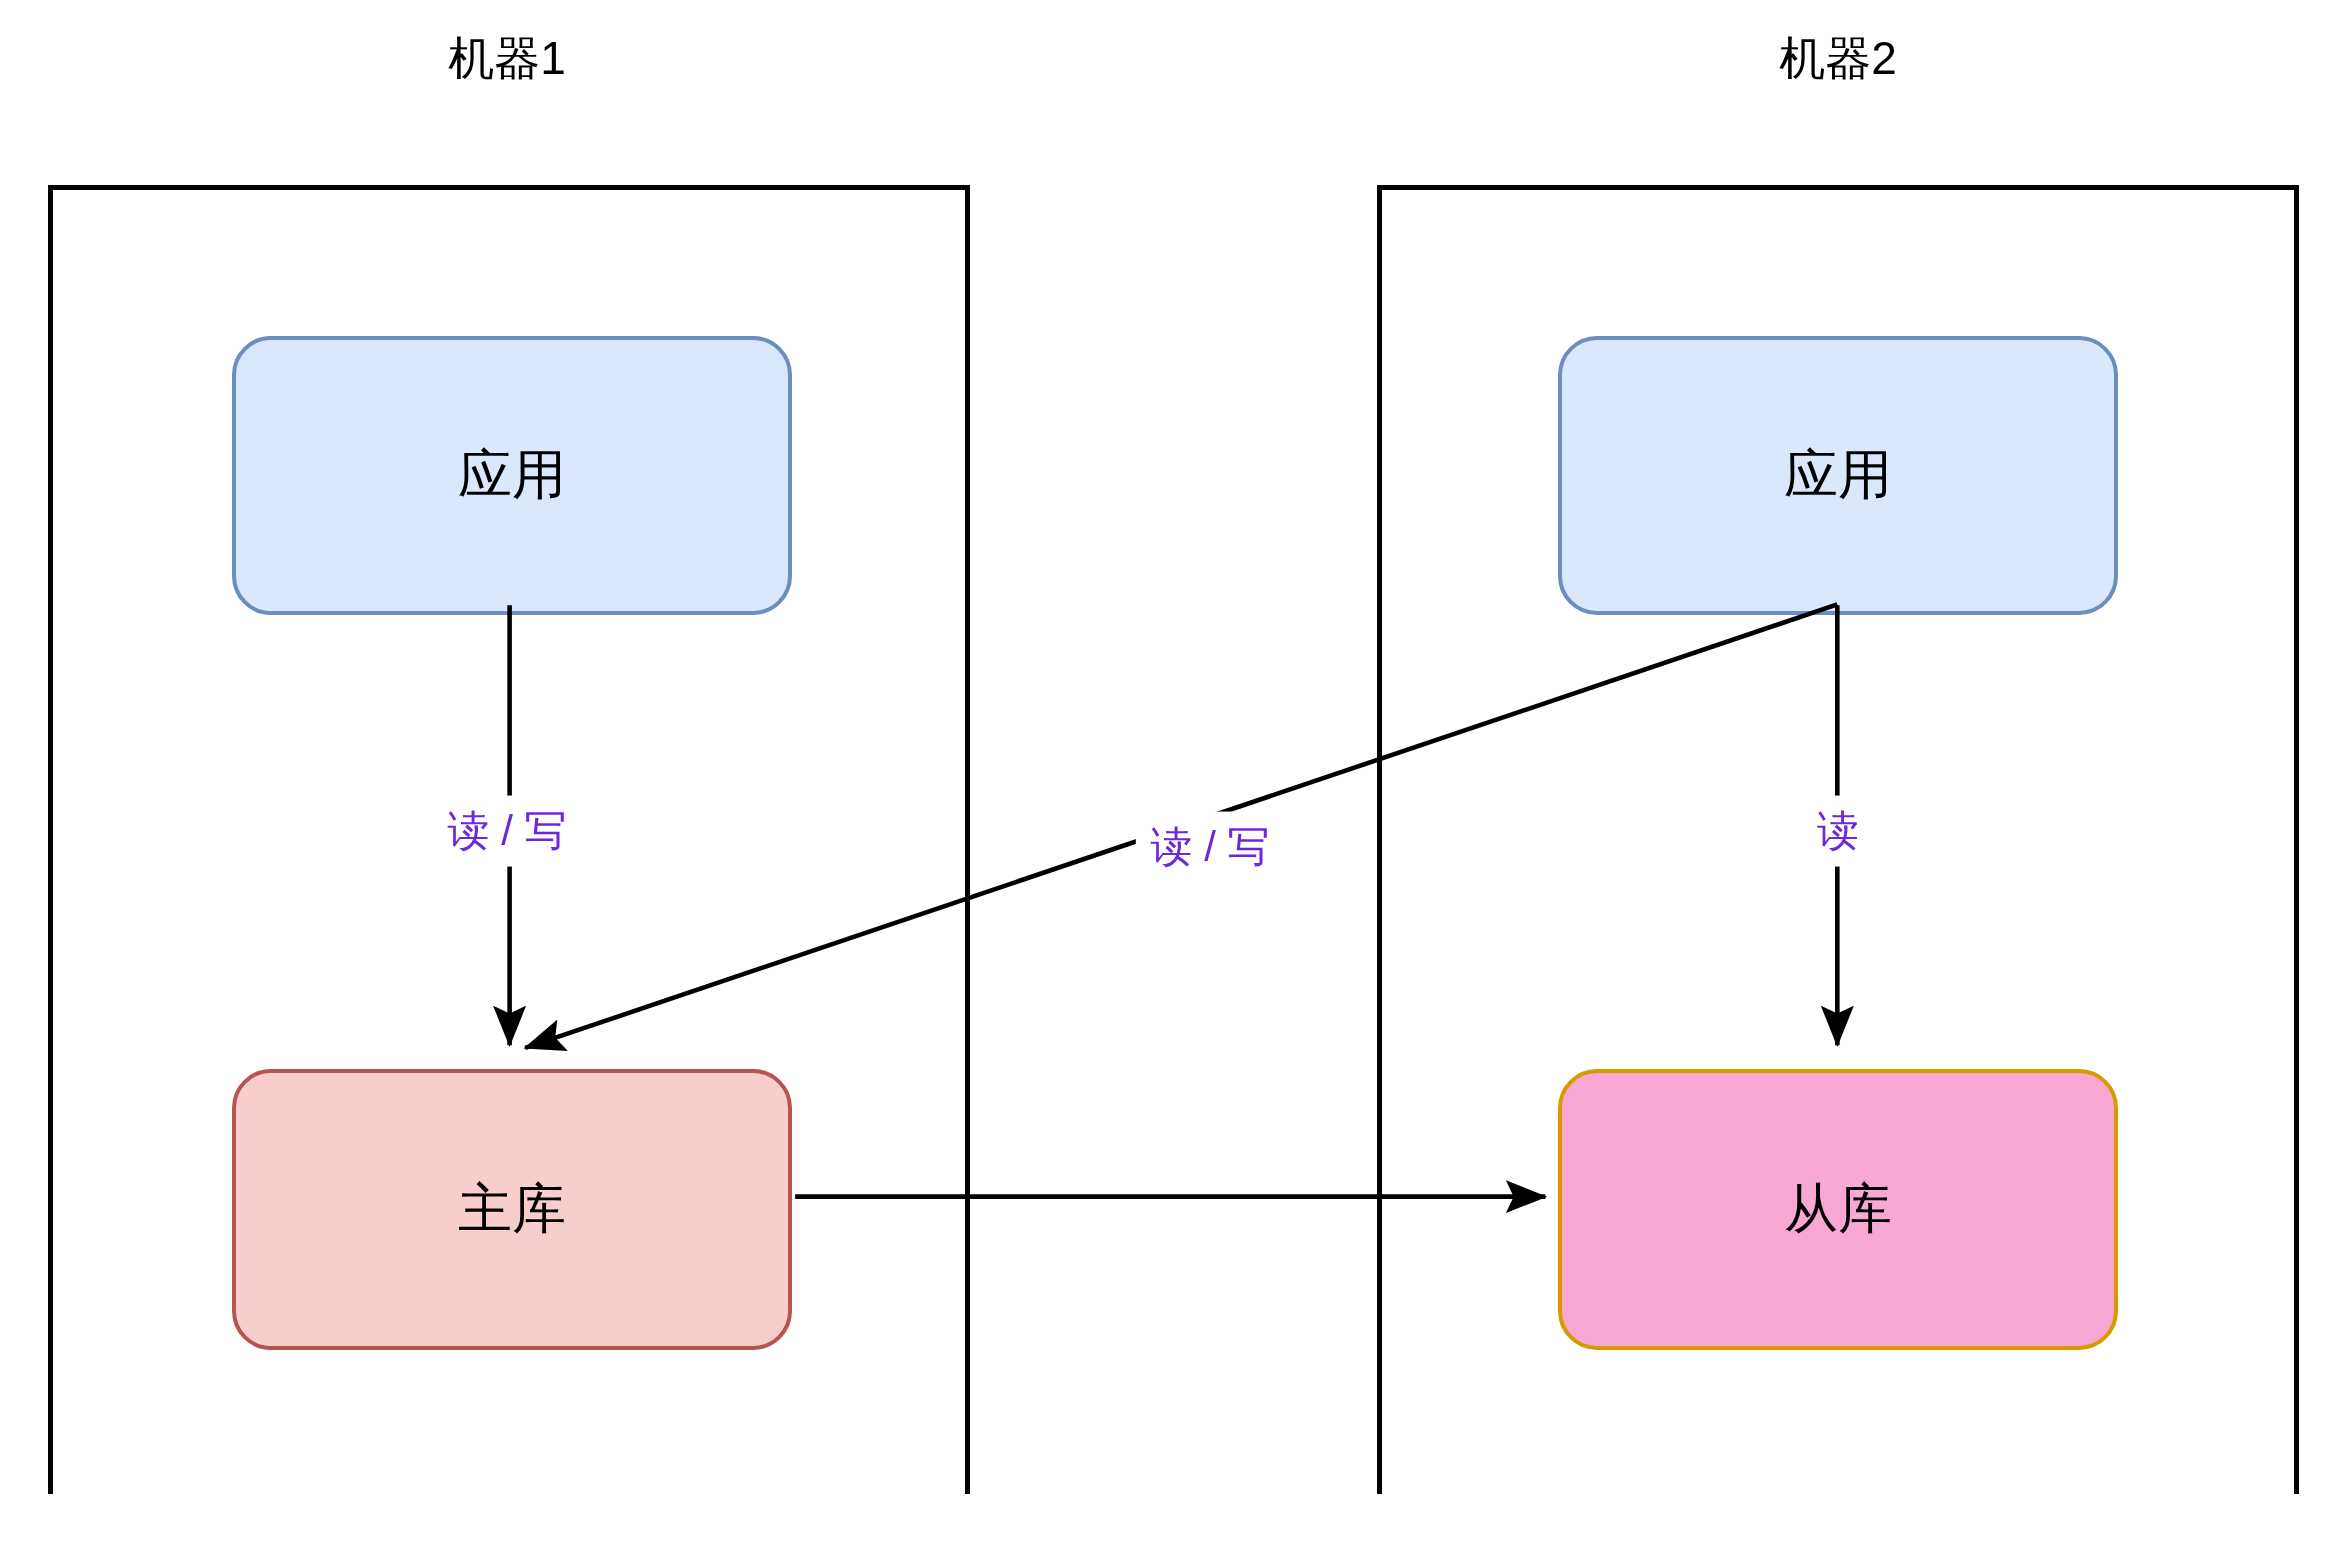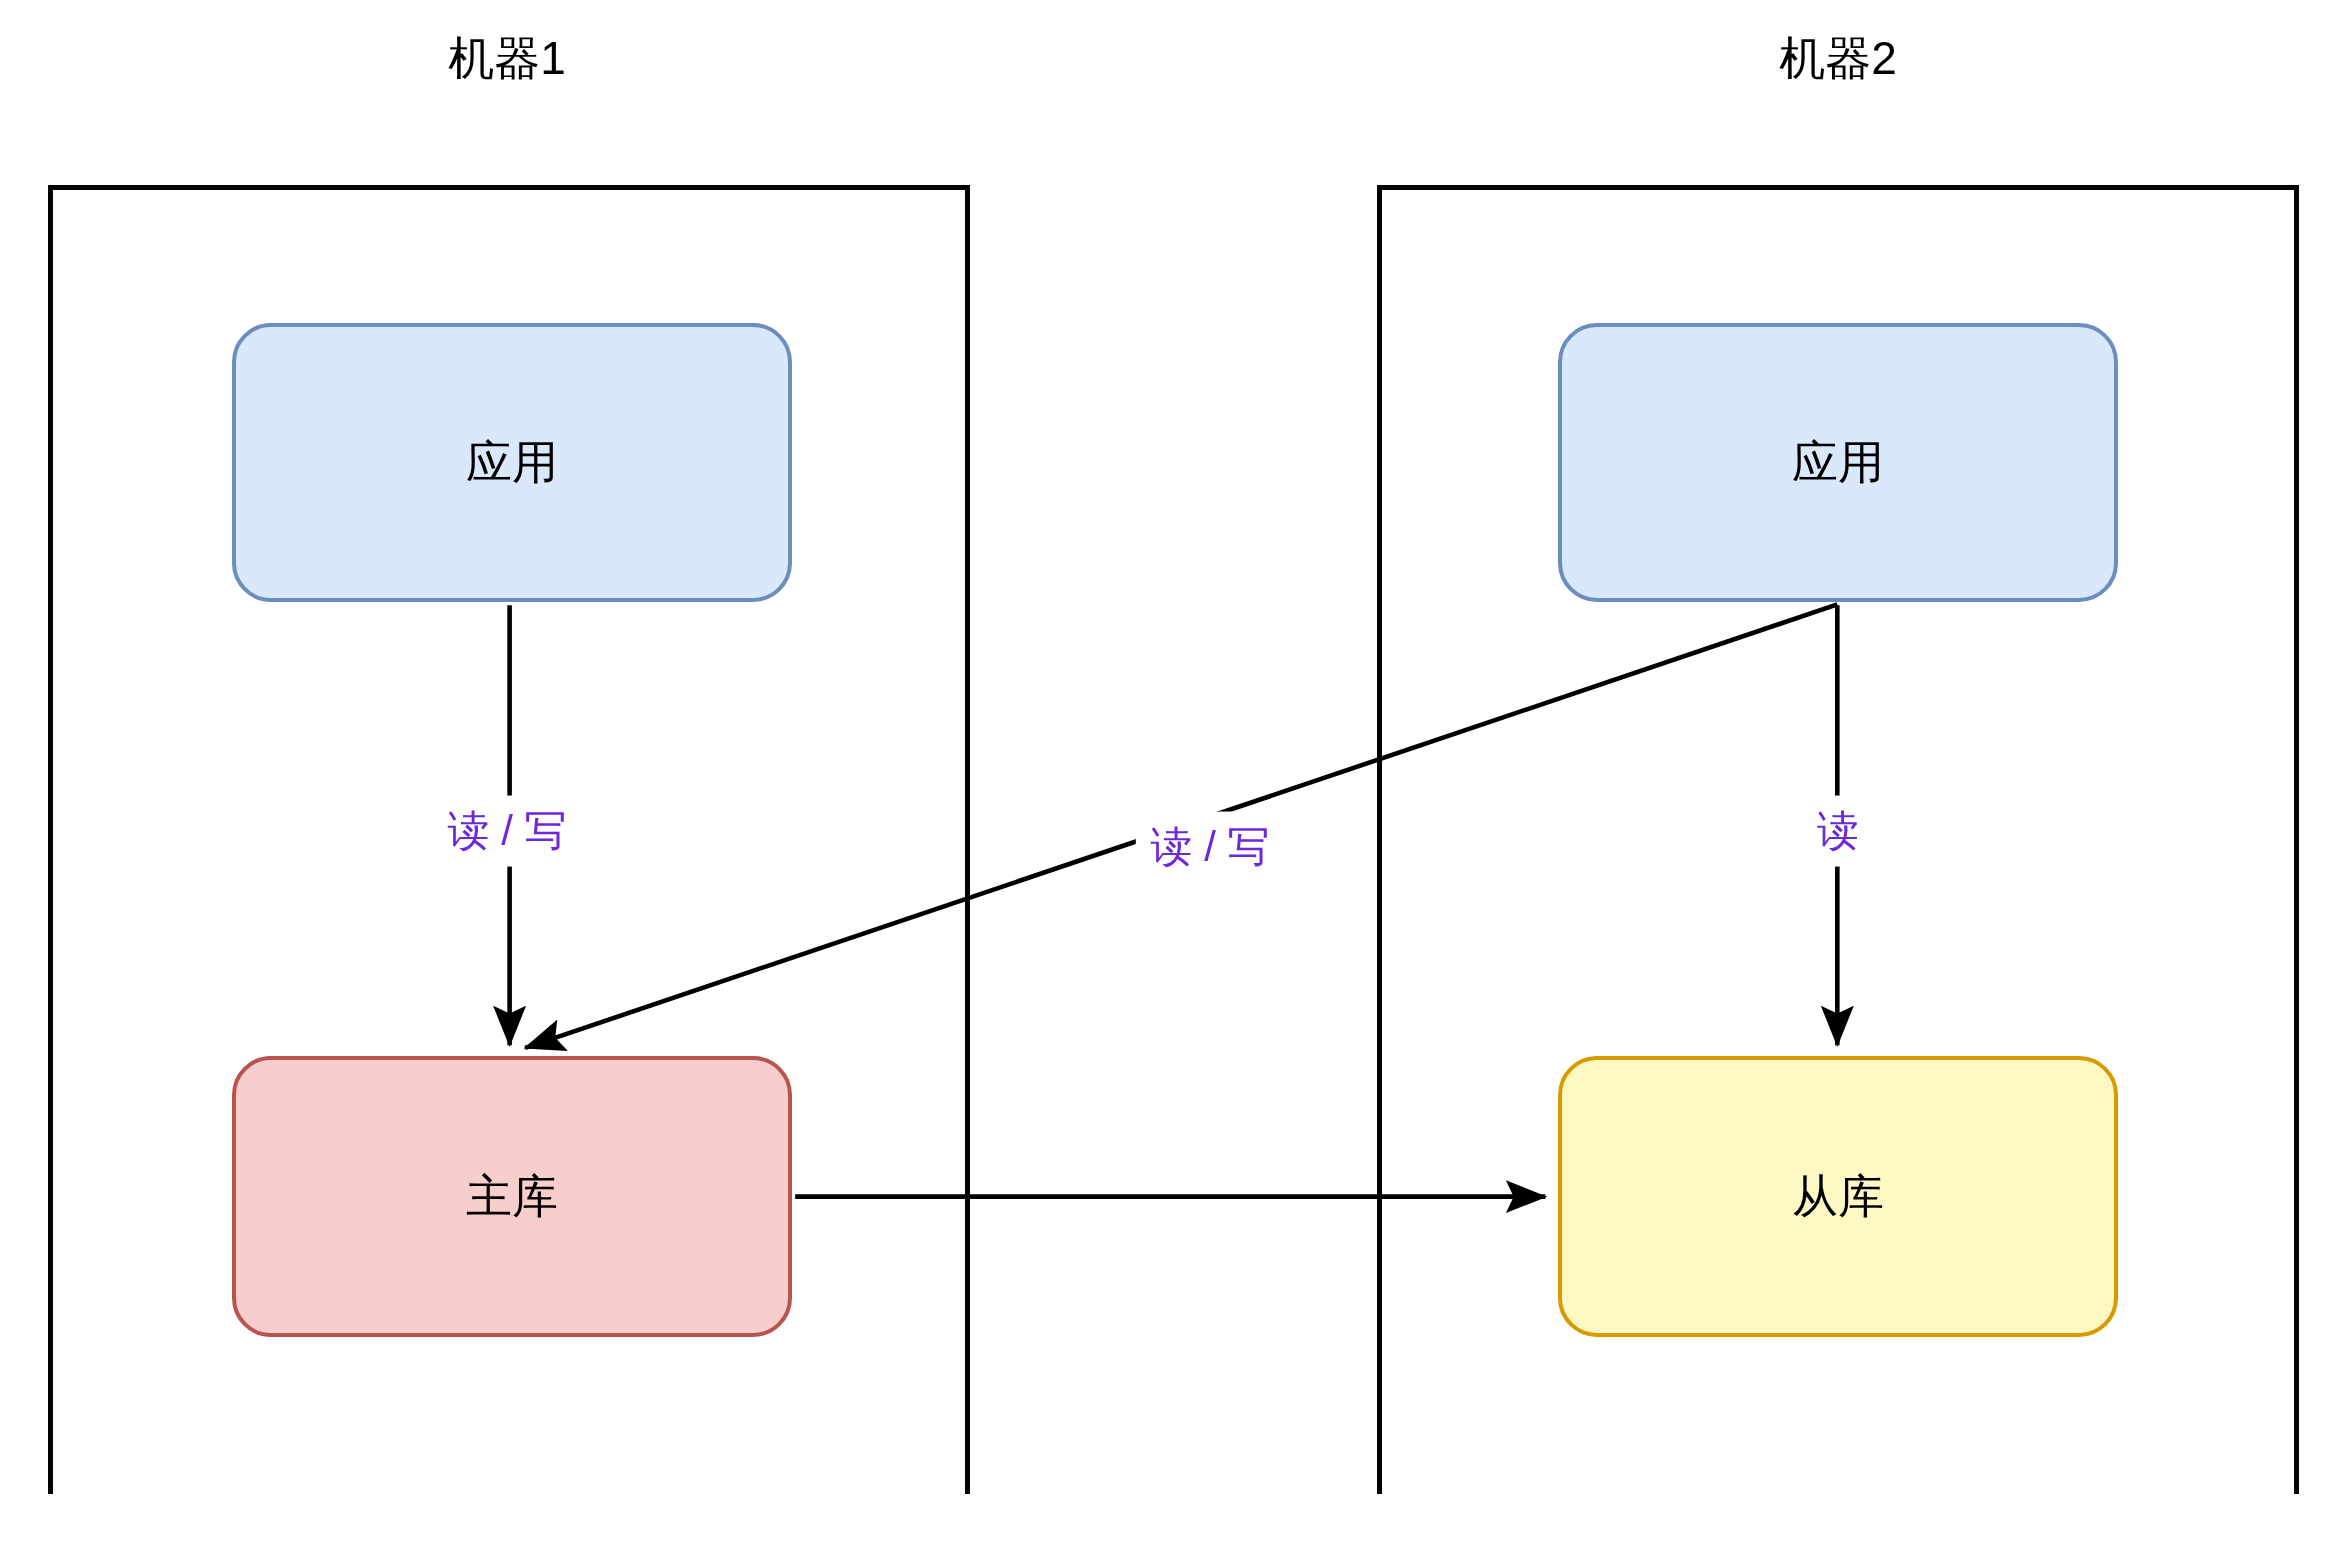--- a/index.html
+++ b/index.html
@@ -28,34 +28,35 @@
     background: transparent;
     box-sizing: border-box;
   }
   .node {
     position: absolute;
     box-sizing: border-box;
     border-radius: 39px;
     display: flex;
     align-items: center;
     justify-content: center;
-    font-size: 46px;
+    font-size: 54px;
     color: #000000;
     z-index: 1;
+    margin-top: 13px;
   }
   .node-app {
     background: #dae8fc;
     border: 4.6px solid #6c8ebf;
   }
   .node-master {
     background: #f8cecc;
     border: 4.6px solid #b85450;
   }
   .node-slave {
-    background: #fef9c3;
+    background: #f9a8d4;
     border: 4.6px solid #d79b00;
   }
   .edges-layer {
     position: absolute;
     left: 0;
     top: 0;
     width: 2346px;
     height: 1566px;
     z-index: 2;
   }

